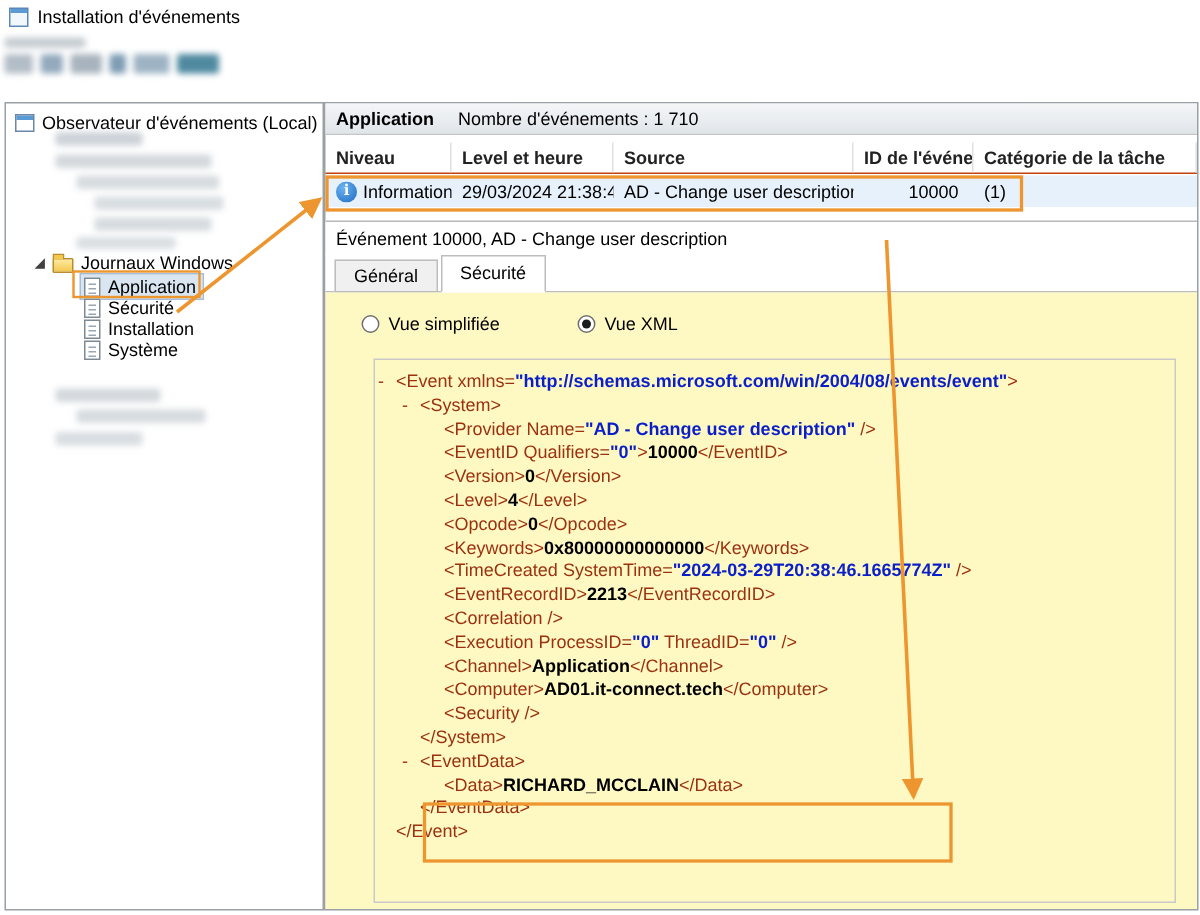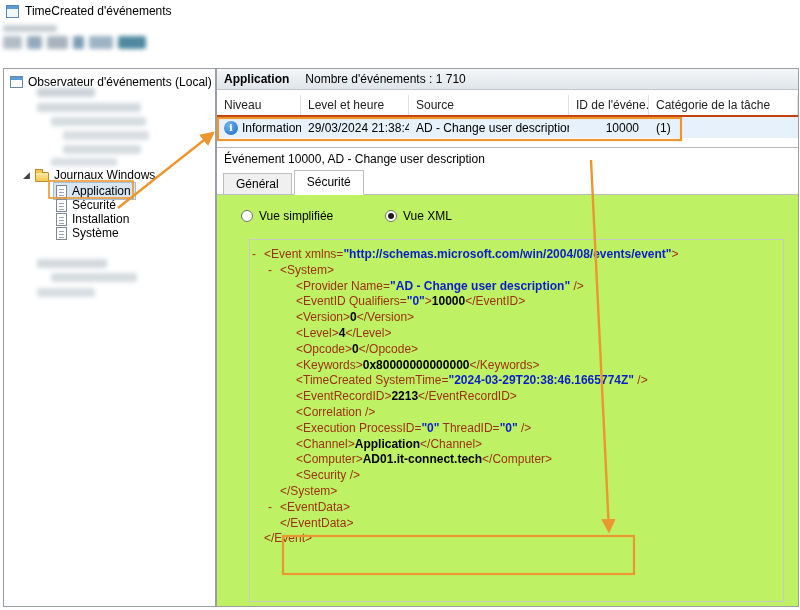--- a/index.html
+++ b/index.html
@@ -25,54 +25,54 @@
   .folder{width:14px;height:10px;background:linear-gradient(#ffe9a2,#f3c84f);border:1px solid #b98d2f;border-radius:1px;position:relative;margin-top:3px;box-sizing:border-box;}
   .folder::before{content:"";position:absolute;left:-1px;top:-4px;width:6px;height:3px;background:#f3c84f;border:1px solid #b98d2f;border-bottom:none;border-radius:1px 1px 0 0;}
   .page{width:11px;height:13px;background:#fff;border:1px solid #7d8a96;position:relative;box-sizing:border-box;}
   .page::before{content:"";position:absolute;left:2px;top:3px;width:5px;height:1px;background:#9aa6b1;box-shadow:0 3px 0 #9aa6b1,0 6px 0 #9aa6b1;}
   .trow.selected{background:#d9e6f2;outline:1px solid #a3bed6;}
   
   .main{position:absolute;left:216px;top:68px;width:581px;height:537px;border:1px solid #9aa0a6;background:#fff;}
   .pane-header{position:absolute;left:0;top:0;right:0;height:20px;background:linear-gradient(#f4f6f8,#e0e5ea);border-bottom:1px solid #c3c7cb;display:flex;align-items:center;}
   .pane-title{font-weight:bold;margin-left:7px;}
   .pane-count{margin-left:16px;}
-  .grid-head{position:absolute;left:0;top:26px;right:0;height:20px;display:flex;border-bottom:6px solid #c2410c;}
+  .grid-head{position:absolute;left:0;top:26px;right:0;height:20px;display:flex;border-bottom:1px solid #c2410c;font-weight:bold;}
   .gcell{border-right:1px solid #e0e0e0;padding-left:7px;display:flex;align-items:center;color:#222;box-sizing:border-box;overflow:hidden;white-space:nowrap;}
   .w-niveau{width:84px;} .w-date{width:108px;} .w-source{width:160px;} .w-id{width:80px;} .w-cat{flex:1;}
   .erow{position:absolute;left:0;top:48px;right:0;height:21px;display:flex;align-items:center;background:#e7f1fc;}
   .ecell{padding-left:7px;box-sizing:border-box;overflow:hidden;white-space:nowrap;display:flex;align-items:center;gap:4px;}
   .ecell.w-id{justify-content:flex-end;padding-right:10px;padding-left:0;}
   .info-ic{width:14px;height:14px;min-width:14px;border-radius:50%;background:radial-gradient(circle at 35% 30%,#6db3f2,#1c6bc0);color:#fff;display:flex;align-items:center;justify-content:center;font:bold 10px "DejaVu Serif",serif;}
   .info-ic::after{content:"i";}
   .preview-title{position:absolute;left:0;top:78px;right:0;height:22px;border-top:1px solid #b9b9b9;display:flex;align-items:center;padding-left:7px;background:#fff;}
   .tabs{position:absolute;left:0;top:100px;right:0;height:26px;border-bottom:1px solid #bdbdbd;display:flex;align-items:flex-end;padding-left:6px;background:#fff;box-sizing:border-box;}
   .tab{height:20px;line-height:20px;padding:0 12px;border:1px solid #bdbdbd;background:#f0f0f0;margin-right:2px;margin-bottom:-1px;position:relative;}
   .tab.active{height:23px;line-height:22px;background:#fff;border-bottom:1px solid #fff;z-index:2;}
-  .tabpane{position:absolute;left:0;top:126px;right:0;bottom:0;background:#bef264;}
+  .tabpane{position:absolute;left:0;top:126px;right:0;bottom:0;background:#fef9c3;}
   .radio-group{position:absolute;top:14px;display:flex;align-items:center;gap:6px;}
   .rdo{width:12px;height:12px;min-width:12px;border:1px solid #707070;border-radius:50%;background:#fff;position:relative;box-sizing:border-box;}
   .rdo.sel::after{content:"";position:absolute;left:2px;top:2px;width:6px;height:6px;background:#1c1c1c;border-radius:50%;}
   
   .xmlbox{position:absolute;left:32px;top:44px;width:535px;height:363px;border:1px solid #c9c9c9;overflow:hidden;padding-top:7px;box-sizing:border-box;}
   .xline{line-height:15.8px;white-space:nowrap;font-size:12px;}
   .xmk{display:inline-block;width:12px;color:var(--c-tag);}
   .tk-tag{color:var(--c-tag);}
   .tk-val{color:var(--c-val);font-weight:bold;}
   .tk-txt{color:var(--c-txt);font-weight:bold;}
   
   .overlay{position:absolute;left:0;top:0;pointer-events:none;z-index:40;}
 </style>
 </head>
 <body>
 
 <div class="screen">
 
   <div class="titlebar">
     <span class="app-ic"></span>
-    <span>TimeCreated d'événements</span>
+    <span>Installation d'événements</span>
   </div>
 
   <div class="blur" style="left:3px;top:25px;">
     <span style="width:54px;height:7px;background:#c6ccd2;"></span>
   </div>
   <div class="blur" style="left:3px;top:36px;">
     <span style="width:19px;height:13px;background:#b3bdc7;"></span>
     <span style="width:15px;height:13px;background:#93a9bd;"></span>
     <span style="width:21px;height:13px;background:#a8b3bd;"></span>
     <span style="width:11px;height:13px;background:#7e9cb4;"></span>
@@ -185,20 +185,21 @@
           <div class="xline" style="padding-left: 46px;"><span class="tk-tag">&lt;Keywords&gt;</span><span class="tk-txt">0x80000000000000</span><span class="tk-tag">&lt;/Keywords&gt;</span></div>
           <div class="xline" style="padding-left: 46px;"><span class="tk-tag">&lt;TimeCreated SystemTime=</span><span class="tk-val">"2024-03-29T20:38:46.1665774Z"</span><span class="tk-tag"> /&gt;</span></div>
           <div class="xline" style="padding-left: 46px;"><span class="tk-tag">&lt;EventRecordID&gt;</span><span class="tk-txt">2213</span><span class="tk-tag">&lt;/EventRecordID&gt;</span></div>
           <div class="xline" style="padding-left: 46px;"><span class="tk-tag">&lt;Correlation /&gt;</span></div>
           <div class="xline" style="padding-left: 46px;"><span class="tk-tag">&lt;Execution ProcessID=</span><span class="tk-val">"0"</span><span class="tk-tag"> ThreadID=</span><span class="tk-val">"0"</span><span class="tk-tag"> /&gt;</span></div>
           <div class="xline" style="padding-left: 46px;"><span class="tk-tag">&lt;Channel&gt;</span><span class="tk-txt">Application</span><span class="tk-tag">&lt;/Channel&gt;</span></div>
           <div class="xline" style="padding-left: 46px;"><span class="tk-tag">&lt;Computer&gt;</span><span class="tk-txt">AD01.it-connect.tech</span><span class="tk-tag">&lt;/Computer&gt;</span></div>
           <div class="xline" style="padding-left: 46px;"><span class="tk-tag">&lt;Security /&gt;</span></div>
           <div class="xline" style="padding-left: 30px;"><span class="tk-tag">&lt;/System&gt;</span></div>
           <div class="xline" style="padding-left: 18px;"><span class="xmk">-</span><span class="tk-tag">&lt;EventData&gt;</span></div>
+          <div class="xline" style="padding-left: 46px;"><span class="tk-tag">&lt;Data&gt;</span><span class="tk-txt">RICHARD_MCCLAIN</span><span class="tk-tag">&lt;/Data&gt;</span></div>
           <div class="xline" style="padding-left: 30px;"><span class="tk-tag">&lt;/EventData&gt;</span></div>
           <div class="xline" style="padding-left: 14px;"><span class="tk-tag">&lt;/Event&gt;</span></div>
         </div>
     </div>
   </div>
 
   <svg class="overlay" width="800" height="610">
     <defs>
       <marker id="ah" markerWidth="7" markerHeight="7" refX="5" refY="3" orient="auto" markerUnits="strokeWidth">
         <path d="M0,0 L6,3 L0,6 Z" fill="#ED962F"></path>

